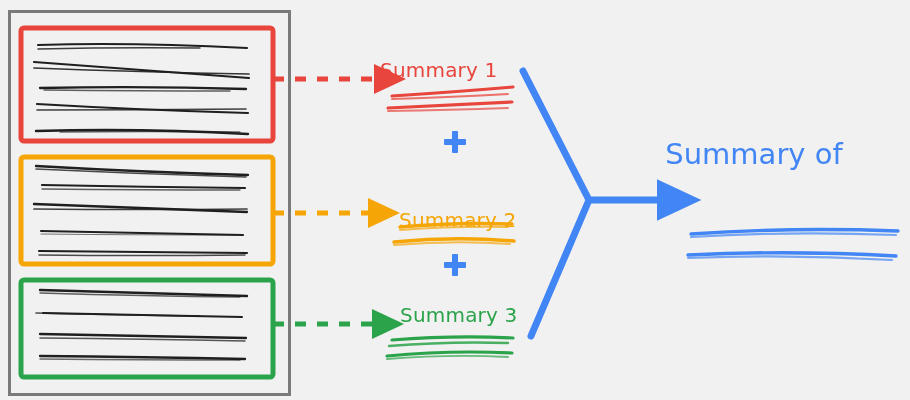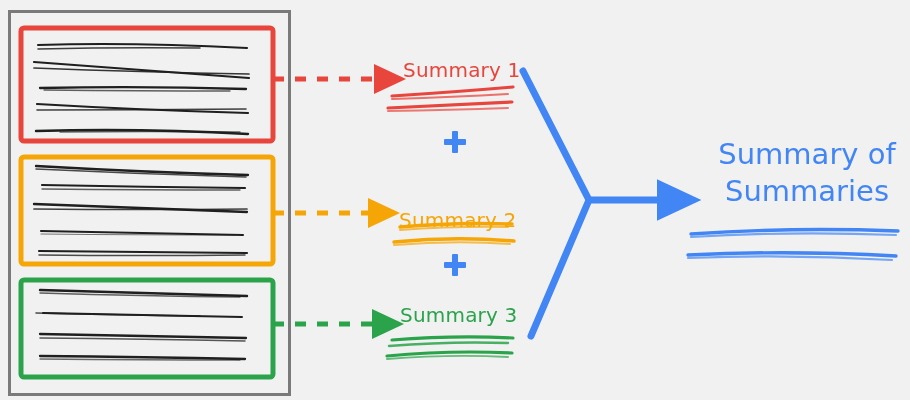--- a/index.html
+++ b/index.html
@@ -31,25 +31,25 @@
     position: absolute;
     font-family: "DejaVu Sans", sans-serif;
     white-space: nowrap;
     user-select: none;
   }
   .summary-label {
     font-size: 20px;
     font-weight: 400;
     letter-spacing: 0.2px;
   }
-  #summary-1-label { left: 403px; top: 58px; color: #e8453c; }
+  #summary-1-label { left: 380px; top: 58px; color: #e8453c; }
   #summary-2-label { left: 399px; top: 208px; color: #f5a505; }
   #summary-3-label { left: 400px; top: 303px; color: #2aa34a; }
   #final-label {
-    left: 712px;
+    left: 659px;
     top: 136px;
     color: #4285f4;
     font-size: 29px;
     line-height: 37px;
     text-align: center;
     width: 190px;
     white-space: normal;
   }
   #final-label .l2 { display: block; }
 </style>
@@ -174,16 +174,15 @@
   </svg>
 
   <div class="lbl summary-label" id="summary-1-label">Summary 1</div>
 
   <div class="lbl summary-label" id="summary-2-label">Summary 2</div>
 
   <div class="lbl summary-label" id="summary-3-label">Summary 3</div>
 
   <div class="lbl" id="final-label">
     <span class="l1">Summary of</span>
-    <span class="l2">Summaries</span>
   </div>
 
 </div>
 
 </body></html>

